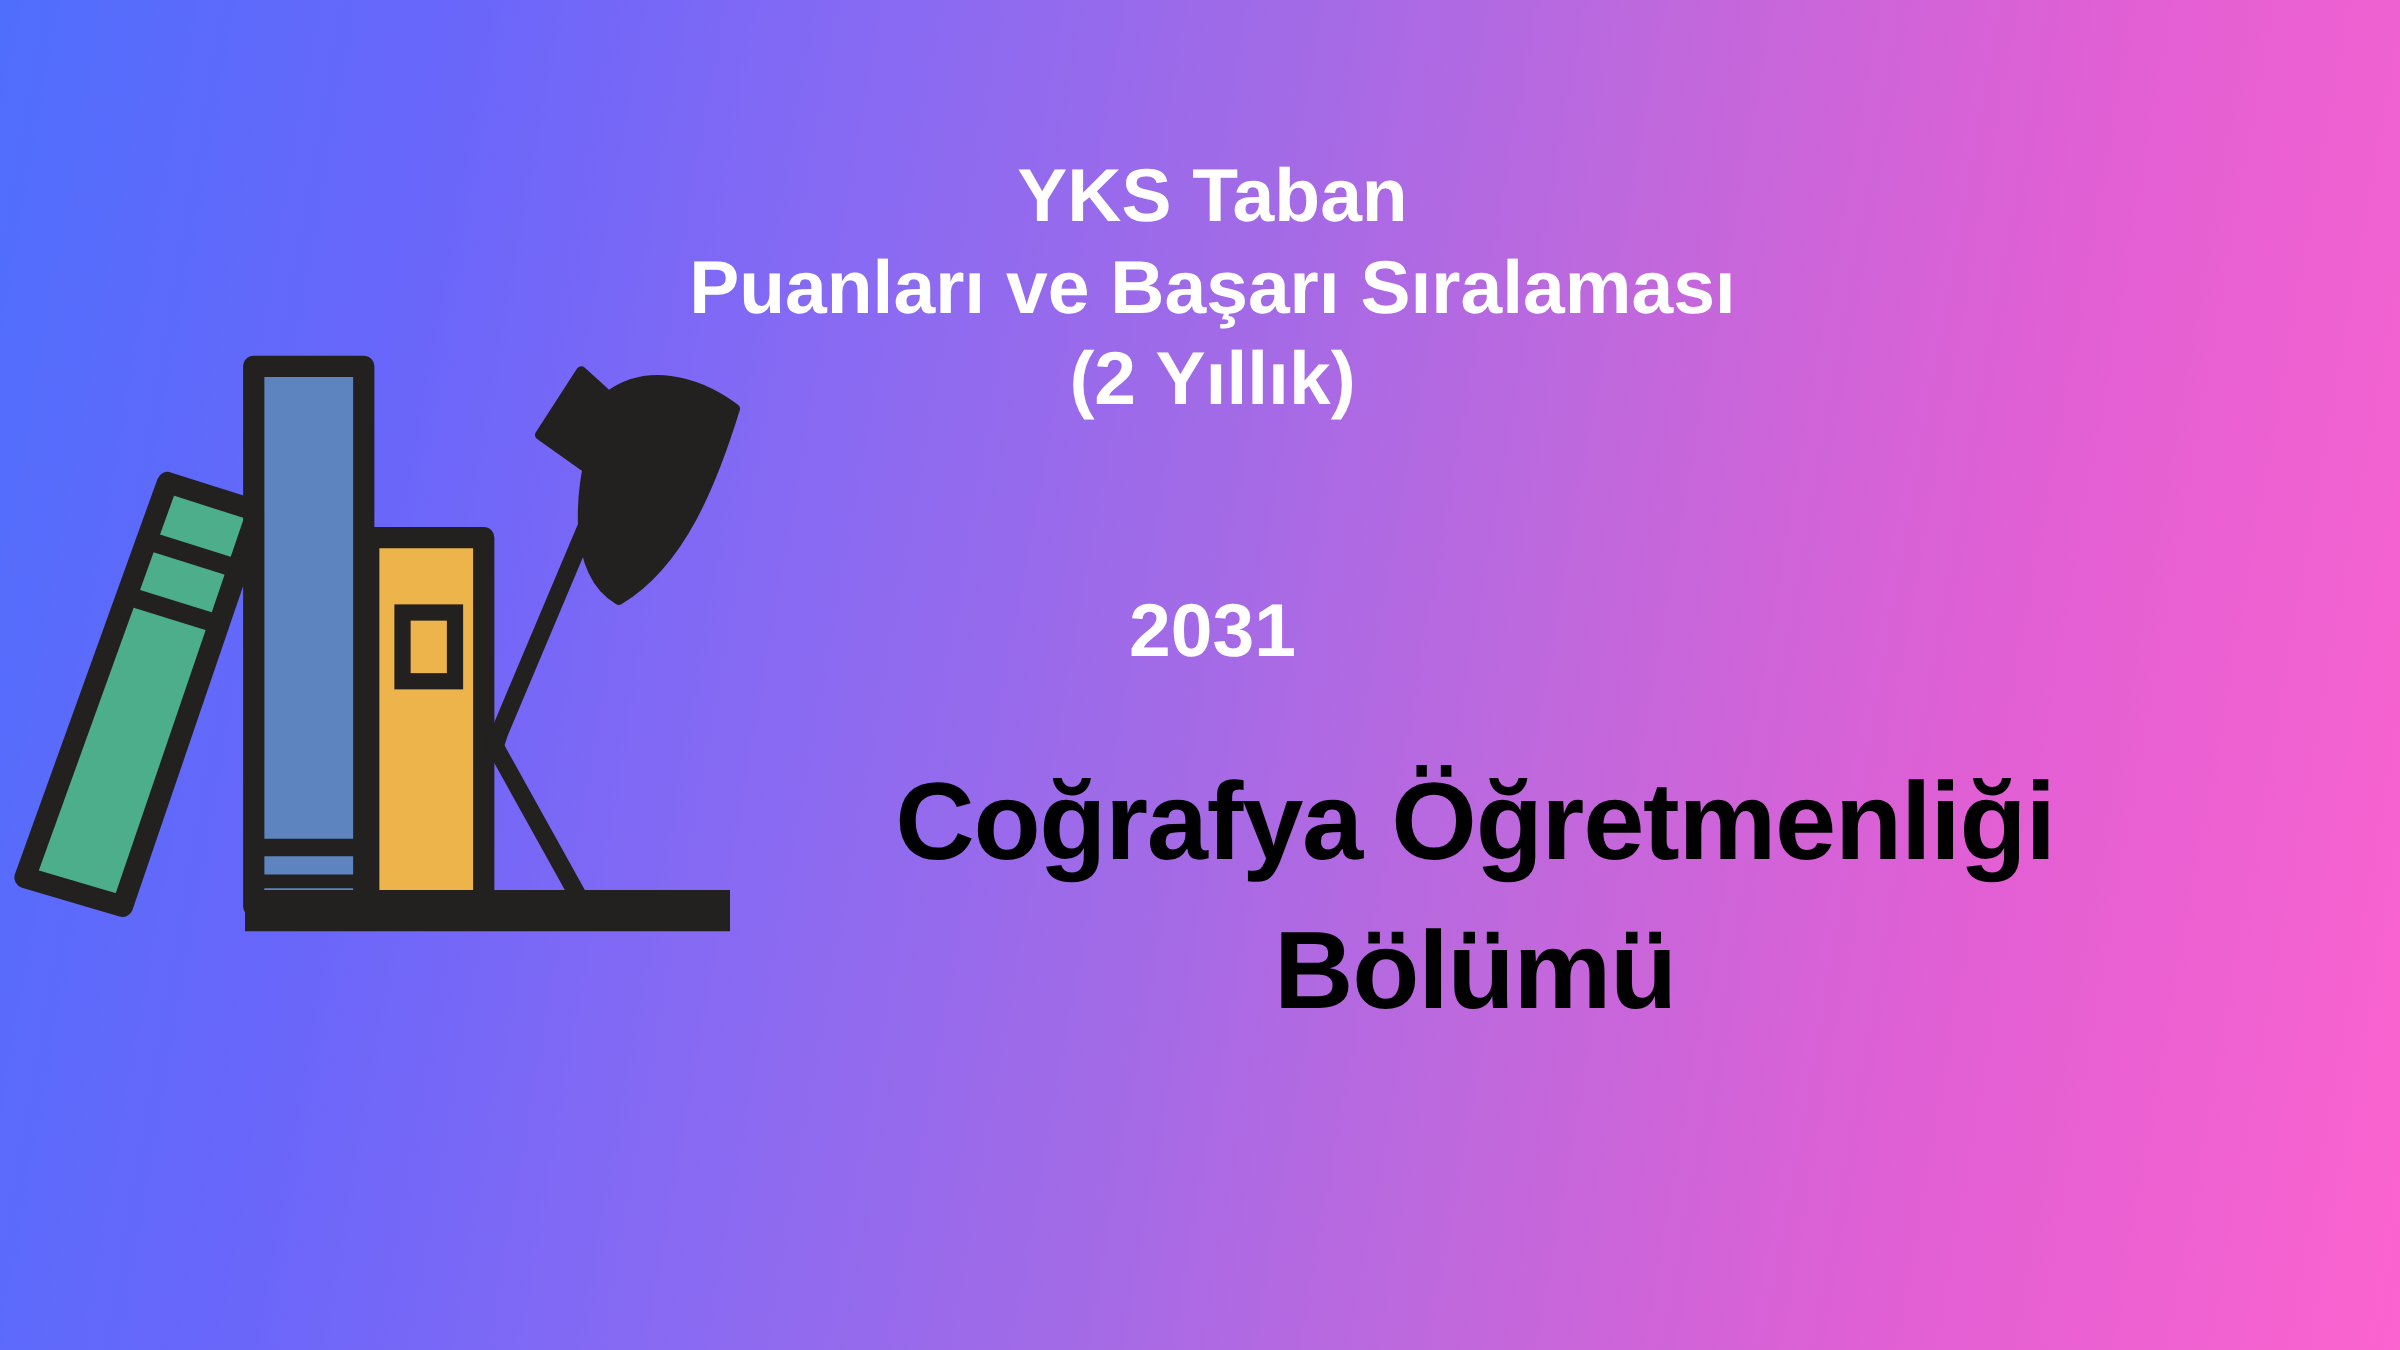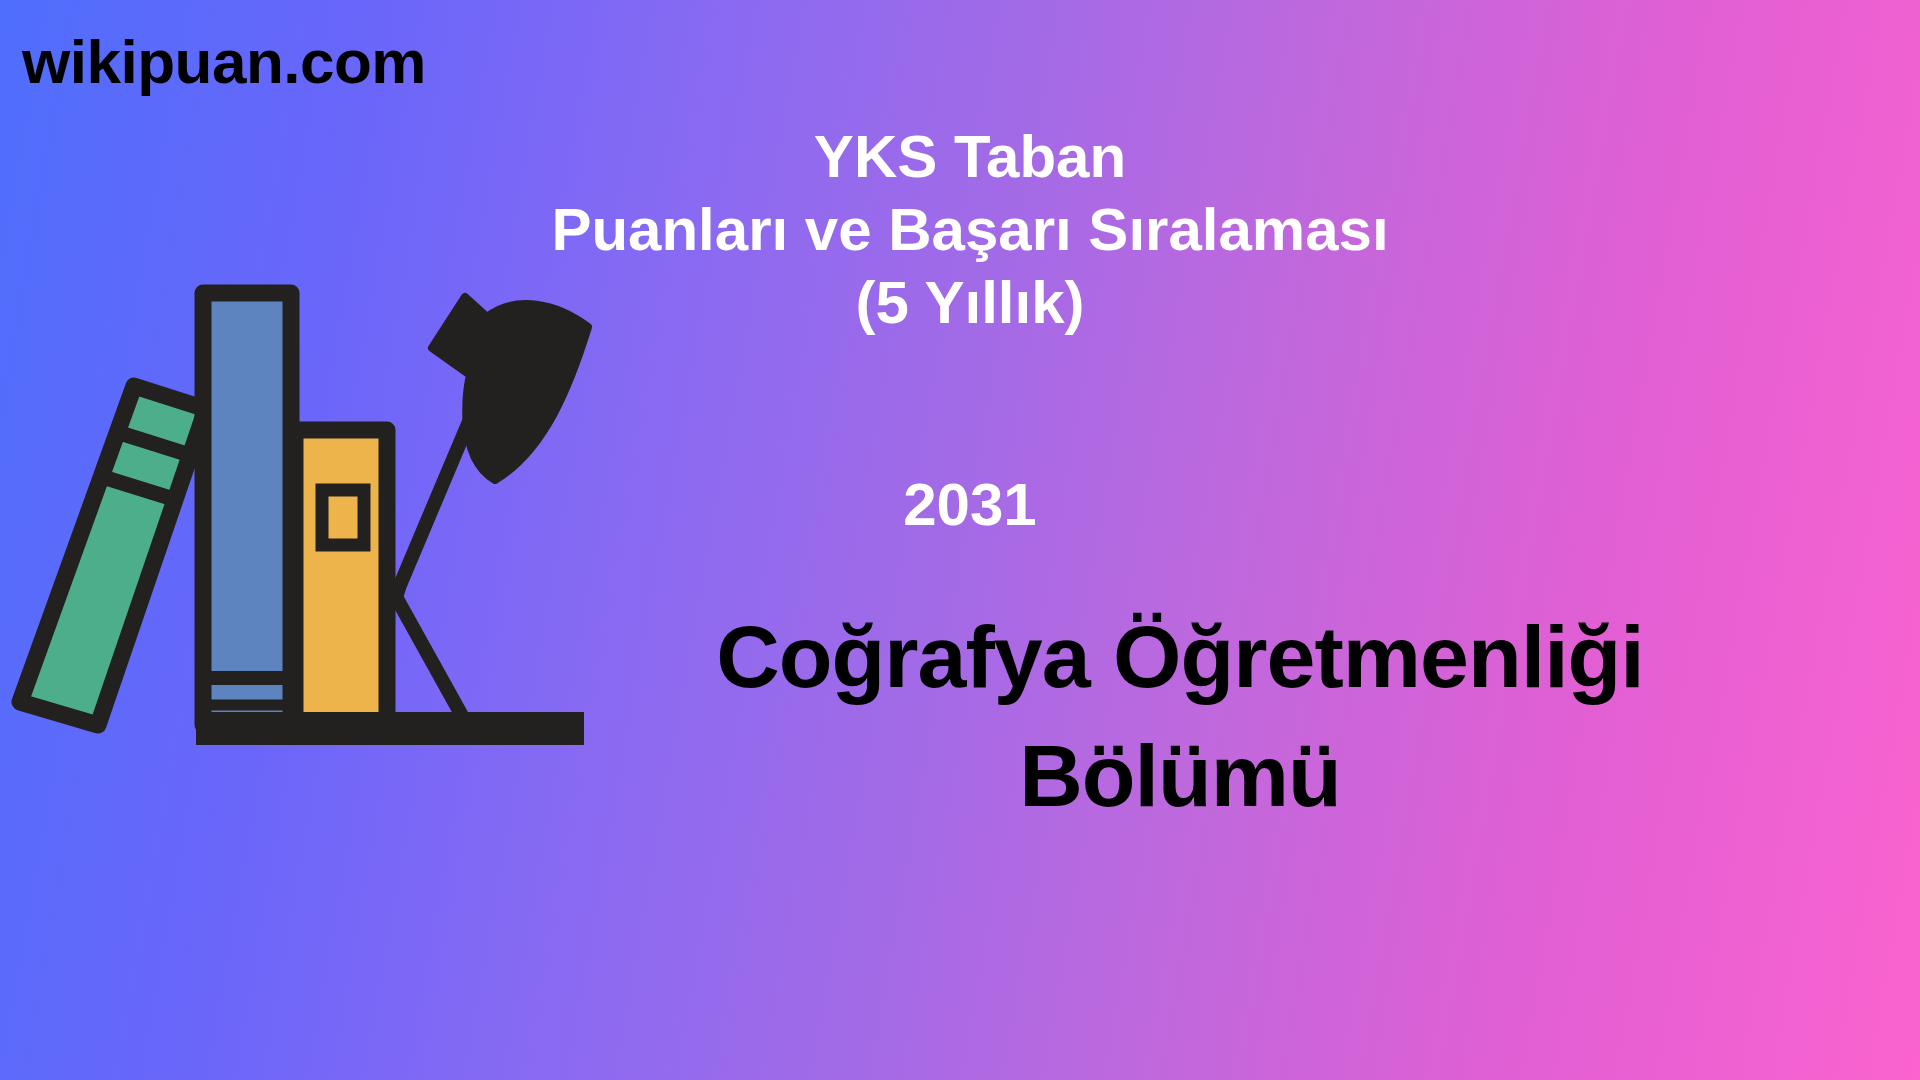--- a/index.html
+++ b/index.html
@@ -69,21 +69,20 @@
     line-height:1.35;
     letter-spacing:-1px;
     white-space:pre-line;
   }
 </style>
 </head>
 <body>
 
 <div id="banner">
 
-  <div id="site-logo">wikipuan.com</div>
 
   <div id="illustration">
     <svg viewBox="0 0 640 480" xmlns="http://www.w3.org/2000/svg" aria-hidden="true">
 
       <g>
         <path d="M136 335 L210 358 L100 745 L22 720 Z" transform="scale(0.62) translate(0,0)" fill="none" stroke="none"></path>
       </g>
 
       <g>
         <path d="M134 111 L206 134 L98 450 L20 427 Z" fill="#4dae8c" stroke="#232020" stroke-width="17" stroke-linejoin="round"></path>
@@ -113,20 +112,20 @@
 
       <g>
         <rect x="196" y="437" width="388" height="33" fill="#232020"></rect>
       </g>
 
     </svg>
   </div>
 
   <div id="exam-title">YKS Taban
 Puanları ve Başarı Sıralaması
-(5 Yıllık)</div>
+(2 Yıllık)</div>
 
   <div id="exam-year">2031</div>
 
   <div id="department-name">Coğrafya Öğretmenliği
 Bölümü</div>
 
 </div>
 
 </body></html>

